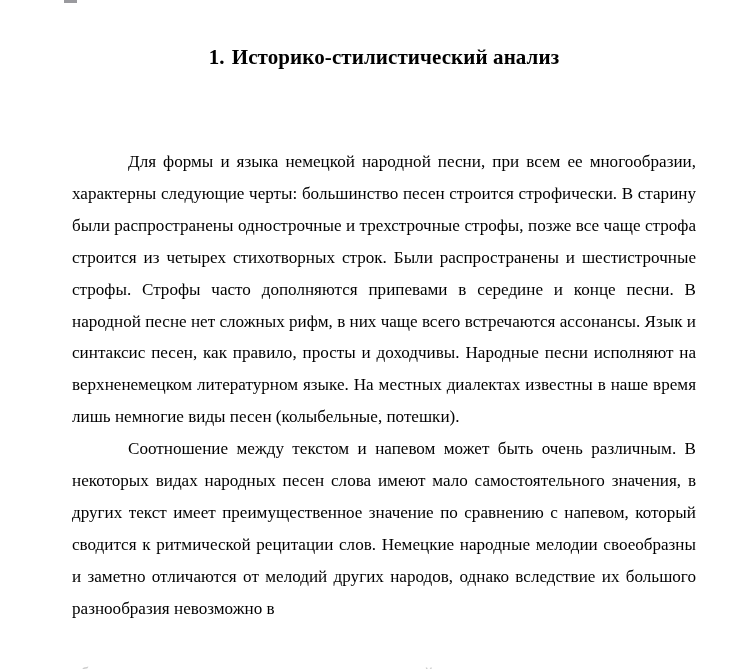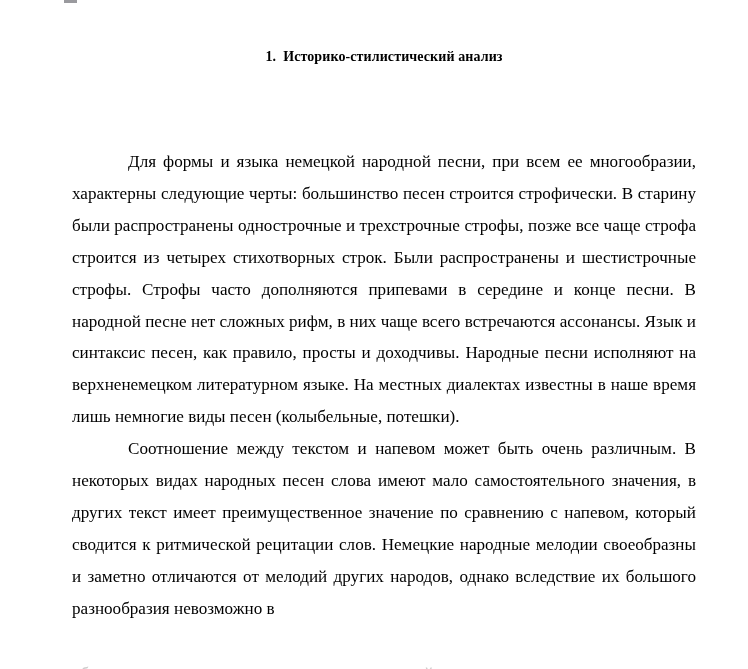--- a/index.html
+++ b/index.html
@@ -44,21 +44,21 @@
   }
 
   .doc-heading {
     margin: 0;
     padding: 0;
     position: absolute;
     left: 0;
     top: 44px;
     width: 624px;
     text-align: center;
-    font-size: 14px;
+    font-size: 21px;
     font-weight: bold;
     letter-spacing: 0.1px;
     line-height: 26px;
     white-space: nowrap;
   }
   .doc-heading .num {
     margin-right: 7px;
   }
 
   .body-block {

